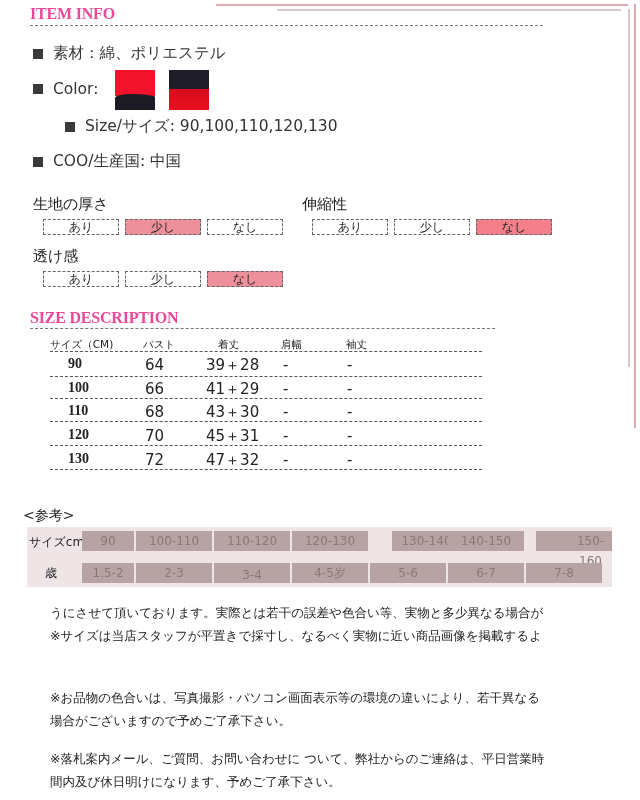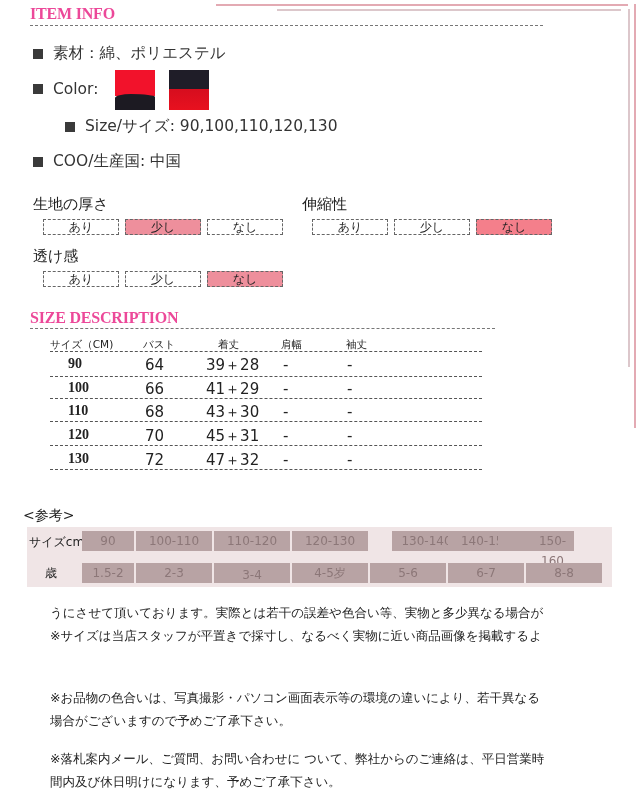--- a/index.html
+++ b/index.html
@@ -155,29 +155,29 @@
 <div class="ref-bg"></div>
 <div class="ref-label" style="left:29px;top:534px;">サイズcm</div>
 <div class="ref-label" style="left:45px;top:565px;">歳</div>
 
 <div class="ref-cell" style="left:82px;top:531px;width:52px;">90</div>
 <div class="ref-cell" style="left:136px;top:531px;width:76px;">100-110</div>
 <div class="ref-cell" style="left:214px;top:531px;width:76px;">110-120</div>
 <div class="ref-cell" style="left:292px;top:531px;width:76px;">120-130</div>
 <div class="ref-cell" style="left:392px;top:531px;width:69px;">130-140</div>
 <div class="ref-cell" style="left:448px;top:531px;width:76px;">140-150</div>
-<div class="ref-cell" style="left:498px;top:531px;width:76px;padding-left:33px;">150-160</div>
+<div class="ref-cell" style="left:536px;top:531px;width:76px;padding-left:33px;">150-160</div>
 
 <div class="ref-cell" style="left:82px;top:563px;width:52px;">1.5-2</div>
 <div class="ref-cell" style="left:136px;top:563px;width:76px;">2-3</div>
 <div class="ref-cell" style="left:214px;top:563px;width:76px;line-height:24px;">3-4</div>
 <div class="ref-cell" style="left:292px;top:563px;width:76px;">4-5岁</div>
 <div class="ref-cell" style="left:370px;top:563px;width:76px;">5-6</div>
 <div class="ref-cell" style="left:448px;top:563px;width:76px;">6-7</div>
-<div class="ref-cell" style="left:526px;top:563px;width:76px;">8-8</div>
+<div class="ref-cell" style="left:526px;top:563px;width:76px;">7-8</div>
 
 <div class="note" style="top:601px;">
   <div>うにさせて頂いております。実際とは若干の誤差や色合い等、実物と多少異なる場合が</div>
   <div>※サイズは当店スタッフが平置きで採寸し、なるべく実物に近い商品画像を掲載するよ</div>
 </div>
 <div class="note" style="top:686px;">
   <div>※お品物の色合いは、写真撮影・パソコン画面表示等の環境の違いにより、若干異なる</div>
   <div>場合がございますので予めご了承下さい。</div>
 </div>
 <div class="note" style="top:747px;">

